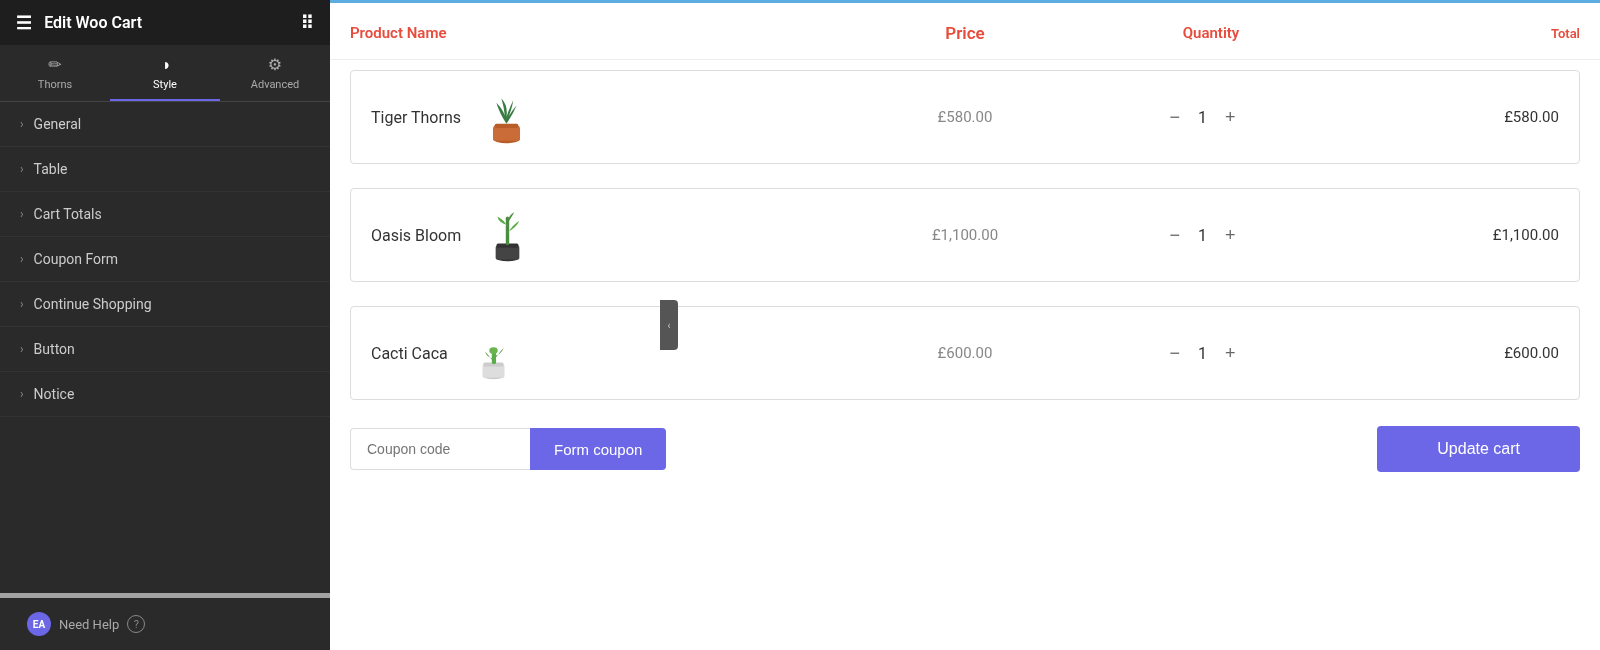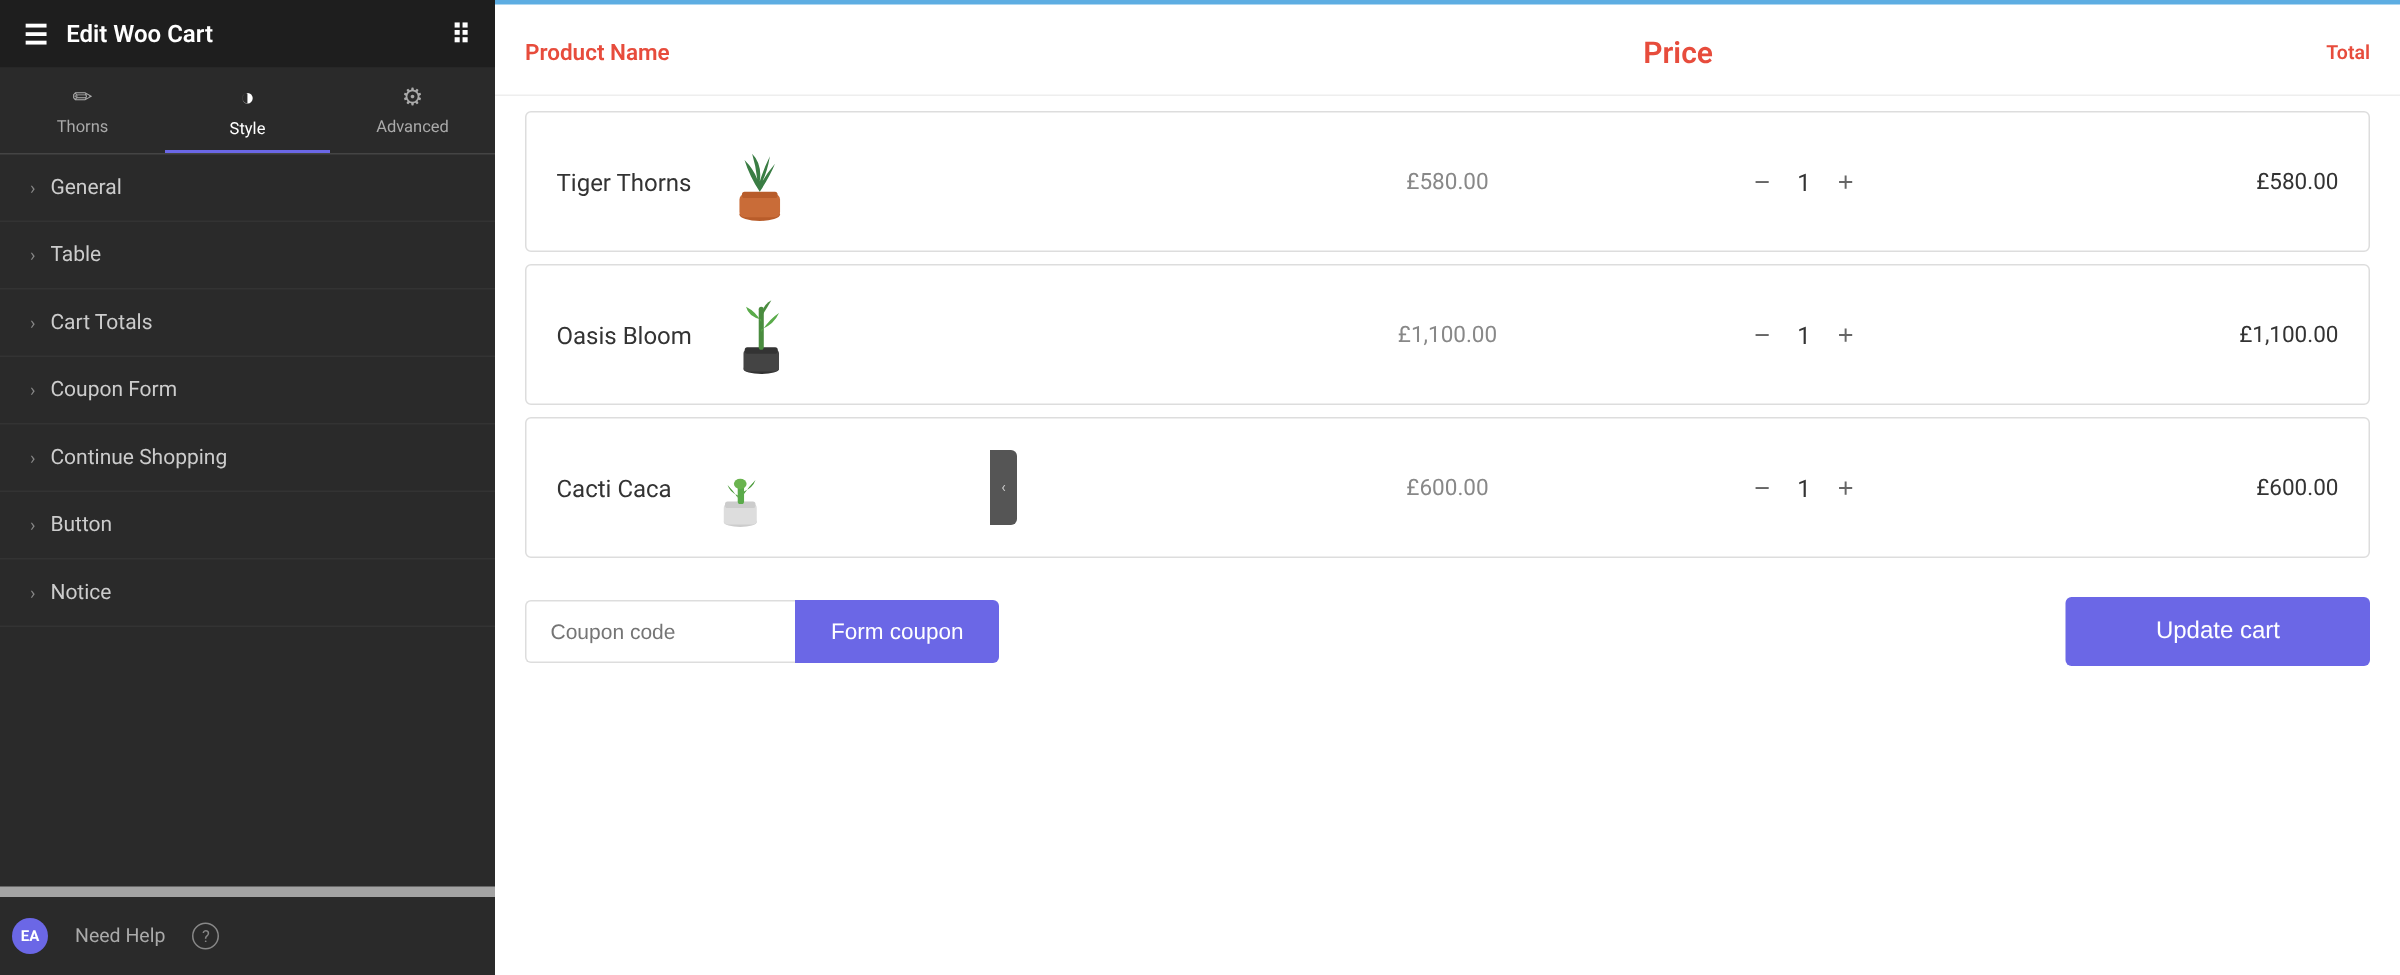--- a/index.html
+++ b/index.html
@@ -70,27 +70,27 @@
       padding: 14px 20px;
       color: #ccc;
       font-size: 14px;
       cursor: pointer;
       border-bottom: 1px solid #333;
       gap: 10px;
     }
     .chevron-icon { font-size: 12px; color: #888; }
 
     .sidebar-footer {
-      padding: 14px 8px;
-      display: flex;
-      align-items: center;
-      gap: 18px;
+      padding: 14px 27px;
+      display: flex;
+      align-items: center;
+      gap: 8px;
       font-size: 13px;
       color: #aaa;
-      border-top: 7px solid #a3a3a3;
+      border-top: 5px solid #a3a3a3;
       cursor: pointer;
     }
     .ea-badge {
       background: #6b67e6;
       color: #fff;
       border-radius: 50%;
       width: 24px;
       height: 24px;
       display: flex;
       align-items: center;
@@ -139,30 +139,30 @@
     }
 
     
     .cart-header {
       display: flex;
       align-items: center;
       padding: 20px 20px 16px;
       border-bottom: 1px solid #eee;
     }
     .col-product { flex: 2; color: #e74c3c; font-weight: 600; font-size: 15px; }
-    .col-price { flex: 1; text-align: center; color: #e74c3c; font-weight: 600; font-size: 20px; }
+    .col-price { flex: 1; text-align: center; color: #e74c3c; font-weight: 600; font-size: 17px; }
     .col-qty { flex: 1; text-align: center; color: #e74c3c; font-weight: 600; font-size: 15px; }
     .col-total { flex: 1; text-align: right; color: #e74c3c; font-weight: 600; font-size: 13px; }
 
     
     .cart-rows {
       padding: 10px 20px;
       display: flex;
       flex-direction: column;
-      gap: 8px;
+      gap: 24px;
     }
     .cart-row {
       display: flex;
       align-items: center;
       border: 1px solid #ddd;
       border-radius: 4px;
       padding: 16px 20px;
       background: #fff;
     }
     .cart-row-product {
@@ -366,20 +366,21 @@
 <div style="position:relative; width:0; height:100%;">
   <div class="collapse-handle">‹</div>
 </div>
 
 <div class="main-content">
   <div class="main-top-border"></div>
 
   <div class="cart-header">
     <div class="col-product">Product Name</div>
     <div class="col-price">Price</div>
+    <div class="col-qty">Quantity</div>
     <div class="col-total">Total</div>
   </div>
 
   <div class="cart-rows">
 
     <div class="cart-row">
       <div class="cart-row-product">
         <span class="product-name">Tiger Thorns</span>
         <div class="product-image">
           <svg class="plant-img" viewBox="0 0 60 65" xmlns="http://www.w3.org/2000/svg">

